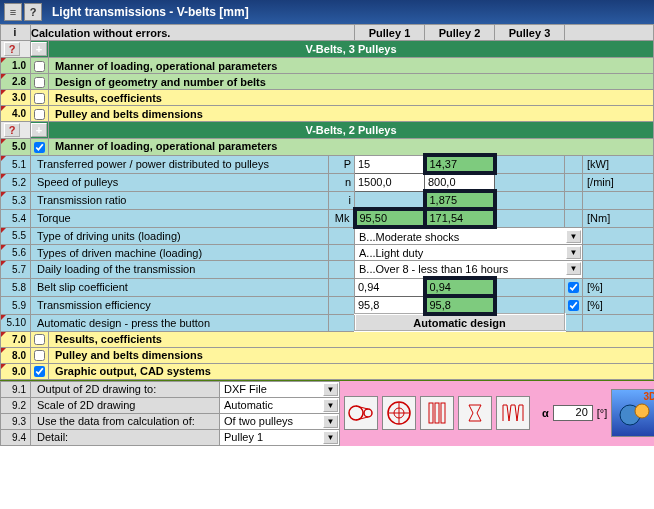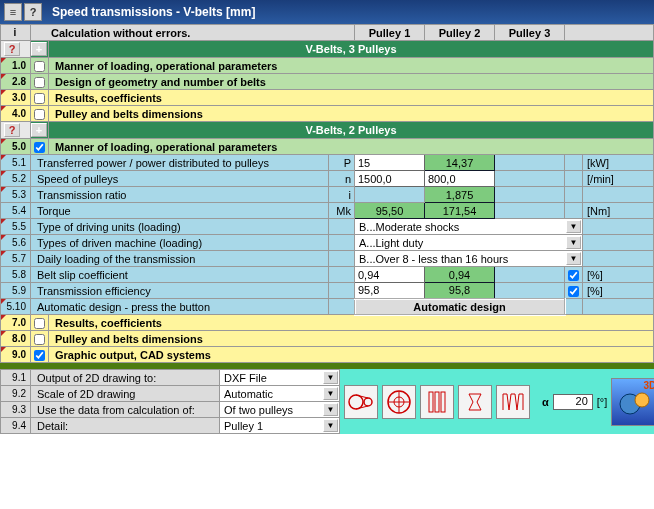--- a/index.html
+++ b/index.html
@@ -11,66 +11,66 @@
 td{border:1px solid #999;padding:1px 3px;height:16px;vertical-align:middle}
 .col-idx{width:28px;text-align:right;background:#e8e8e8;font-size:10px;padding-right:4px;position:relative}
 .col-chk{width:16px;text-align:center;background:inherit}
 .hdr-row td{background:#dcdcdc;font-weight:bold;text-align:center}
 .sect-green td{background:#2e8b57;color:#fff;font-weight:bold}
 .sect-green .center{text-align:center}
 .sect-lime td{background:#b8e0a8;font-weight:bold}
 .sect-yellow td{background:#fff59d;font-weight:bold}
 .data-row td{background:#a8d8e8}
 .val-white{background:#fff!important;text-align:left;border:1px solid #666}
-.val-green{background:#7ecb7e!important;text-align:center;border:1px solid #0f172a}
+.val-green{background:#7ecb7e!important;text-align:left;border:4px solid #0f172a}
 .val-btn{background:#dcdcdc!important;text-align:center;font-weight:bold;border:2px outset #fff;cursor:pointer}
 .unit{text-align:left;padding-left:4px}
 .select-cell{background:#fff!important;padding:0!important;position:relative}
 .select-cell .sel{display:flex;align-items:center;justify-content:space-between;padding:0 1px 0 4px;height:15px}
 .select-cell .arr{width:15px;height:13px;background:#dcdcdc;border:1px outset #fff;text-align:center;font-size:8px;line-height:11px}
 input[type=checkbox]{width:11px;height:11px;vertical-align:middle}
 .red-tri::before{content:"";position:absolute;left:0;top:0;border-left:5px solid #b22;border-bottom:5px solid transparent}
 .label-cell{padding-left:6px}
-.cad-bar{display:flex;background:#5eead4;border-top:6px solid #4d7c0f}
+.cad-bar{display:flex;background:#f9a8d4;border-top:1px solid #4d7c0f}
 .cad-left{flex:0 0 340px}
 .cad-left td{background:#dcdcdc;border:1px solid #999}
 .cad-icons{flex:1;display:flex;align-items:center;padding:4px;gap:4px}
 .cad-icon{width:34px;height:34px;background:#f4f4f4;border:1px solid #888;display:flex;align-items:center;justify-content:center;cursor:pointer}
 .gear-icon{width:48px;height:48px;background:linear-gradient(#6af,#24a);border:1px solid #888;margin-left:auto;display:flex;align-items:center;justify-content:center;position:relative}
 .alpha-box{display:flex;align-items:center;gap:4px;margin-left:8px}
 .alpha-input{width:40px;height:16px;background:#fff;border:1px solid #666;text-align:right;padding-right:4px}
 .plus-btn{width:16px;height:14px;background:#dcdcdc;border:1px outset #fff;text-align:center;font-weight:bold;line-height:12px;cursor:pointer}
 .q-btn{width:16px;height:14px;background:#dcdcdc;border:1px outset #fff;text-align:center;font-weight:bold;line-height:12px;cursor:pointer;color:#b22}
 </style>
 </head>
 <body>
 
 <div class="titlebar">
   <div class="tbtn">≡</div>
   <div class="tbtn">?</div>
-  <span class="title">Speed transmissions - V-belts [mm]</span>
+  <span class="title">Light transmissions - V-belts [mm]</span>
 </div>
 
 <table>
 <colgroup>
 <col style="width:30px">
       <col style="width:16px">
       <col style="width:280px">
       <col style="width:26px">
 <col style="width:70px">
       <col style="width:70px">
       <col style="width:70px">
       <col style="width:16px">
       <col>
 </colgroup>
 
 <tbody>
       <tr class="hdr-row">
  <td class="col-idx">i</td>
- <td colspan="3" style="text-align:left;padding-left:20px">Calculation without errors.</td>
+ <td colspan="3" style="text-align:left;padding-left:0">Calculation without errors.</td>
  <td>Pulley 1</td>
  <td>Pulley 2</td>
  <td>Pulley 3</td>
  <td colspan="2"></td>
 </tr>
 
 
 <tr class="sect-green">
  <td class="col-idx" style="background:#e8e8e8;color:#000">
           <div class="q-btn">?</div>

